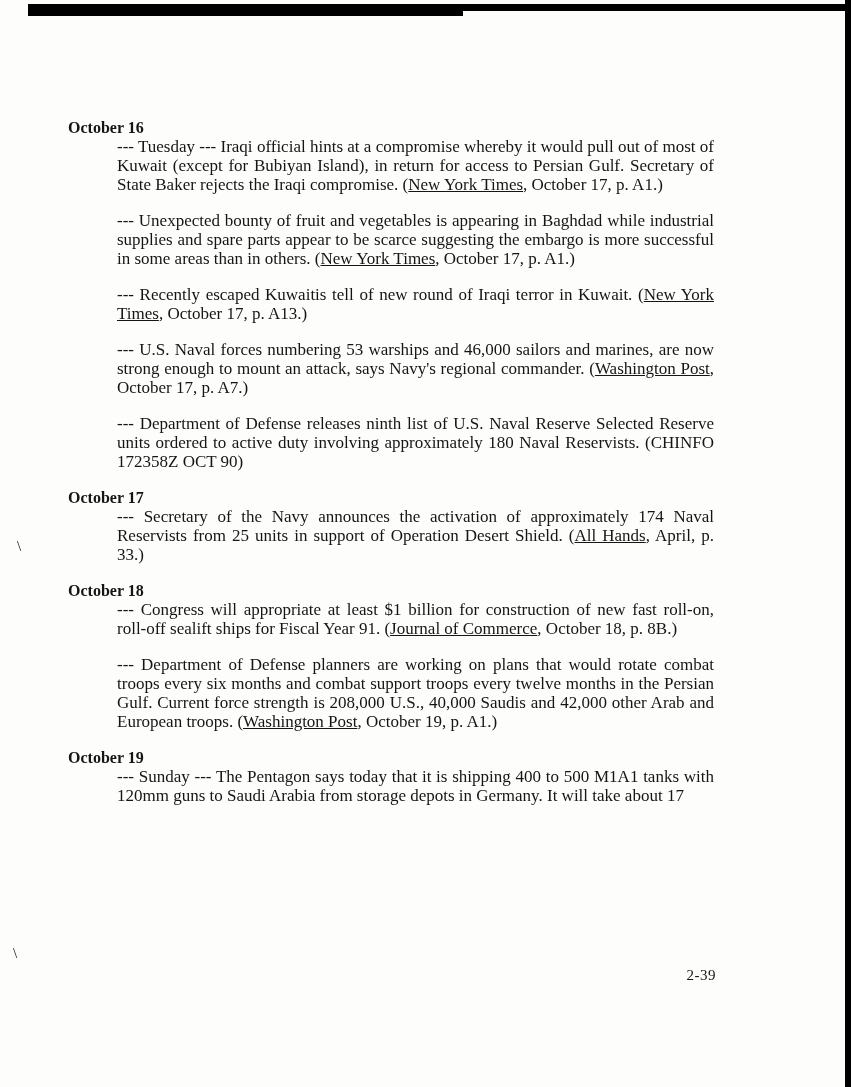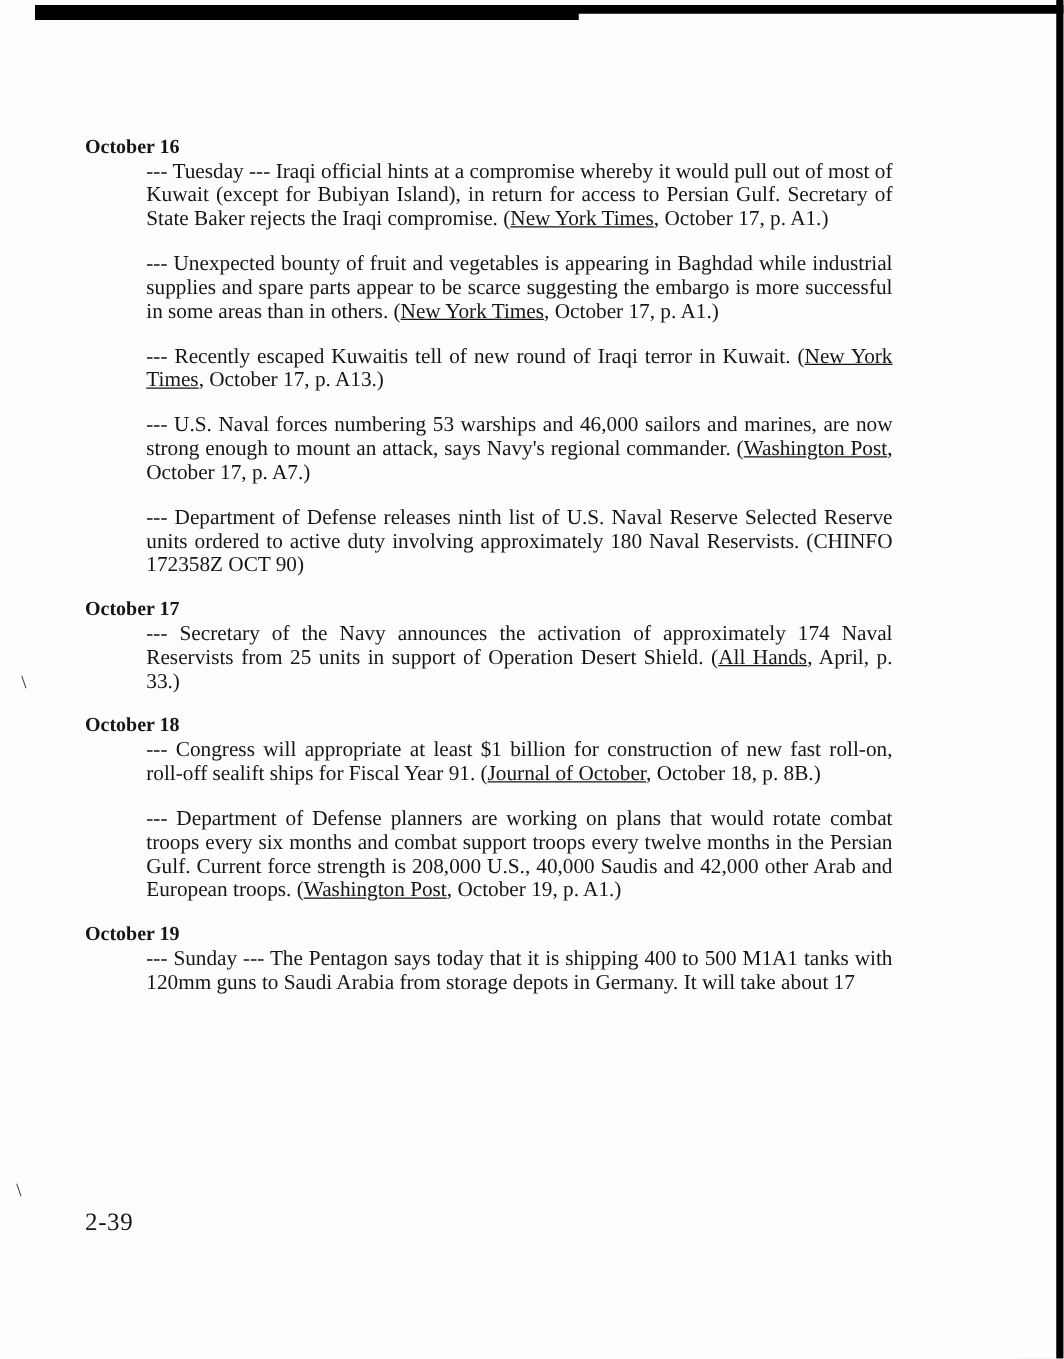--- a/index.html
+++ b/index.html
@@ -37,21 +37,21 @@
   .right-bar {
     position: absolute;
     top: 0;
     right: 0;
     width: 6px;
     height: 1087px;
     background: #000;
   }
   .content {
     position: absolute;
-    top: 108px;
+    top: 118px;
     left: 68px;
     width: 648px;
   }
   .date {
     font-weight: bold;
     font-size: 16px;
     line-height: 19px;
     margin: 0;
   }
   .entry {
@@ -73,22 +73,22 @@
     font-size: 15px;
     color: #222;
   }
   .tick-1 { left: 17px; top: 538px; }
   .tick-2 { left: 13px; top: 945px; }
   .page-number {
     position: absolute;
     top: 967px;
     left: 68px;
     width: 648px;
-    text-align: left;
-    font-size: 20px;
+    text-align: right;
+    font-size: 15px;
     letter-spacing: 0.5px;
   }
 </style>
 </head>
 <body>
 
 <div class="page">
 
   <div class="top-bar-thick"></div>
   <div class="top-bar-thin"></div>
@@ -105,21 +105,21 @@
         <p class="entry"><span>--- Recently escaped Kuwaitis tell of new round of Iraqi terror in Kuwait. (</span><span class="underline">New York Times</span><span>, October 17, p. A13.)</span></p>
         <p class="entry"><span>--- U.S. Naval forces numbering 53 warships and 46,000 sailors and marines, are now strong enough to mount an attack, says Navy's regional commander. (</span><span class="underline">Washington Post</span><span>, October 17, p. A7.)</span></p>
         <p class="entry"><span>--- Department of Defense releases ninth list of U.S. Naval Reserve Selected Reserve units ordered to active duty involving approximately 180 Naval Reservists.  (CHINFO 172358Z OCT 90)</span></p>
       </div>
       <div class="section">
         <div class="date">October 17</div>
         <p class="entry"><span>--- Secretary of the Navy announces the activation of approximately 174 Naval Reservists from 25 units in support of Operation Desert Shield. (</span><span class="underline">All Hands</span><span>, April, p. 33.)</span></p>
       </div>
       <div class="section">
         <div class="date">October 18</div>
-        <p class="entry"><span>--- Congress will appropriate at least $1 billion for construction of new fast roll-on, roll-off sealift ships for Fiscal Year 91. (</span><span class="underline">Journal of October</span><span>, October 18, p. 8B.)</span></p>
+        <p class="entry"><span>--- Congress will appropriate at least $1 billion for construction of new fast roll-on, roll-off sealift ships for Fiscal Year 91. (</span><span class="underline">Journal of Commerce</span><span>, October 18, p. 8B.)</span></p>
         <p class="entry"><span>--- Department of Defense planners are working on plans that would rotate combat troops every six months and combat support troops every twelve months in the Persian Gulf. Current force strength is 208,000 U.S., 40,000 Saudis and 42,000 other Arab and European troops. (</span><span class="underline">Washington Post</span><span>, October 19, p. A1.)</span></p>
       </div>
       <div class="section">
         <div class="date">October 19</div>
         <p class="entry"><span>--- Sunday --- The Pentagon says today that it is shipping 400 to 500 M1A1 tanks with 120mm guns to Saudi Arabia from storage depots in Germany.  It will take about 17</span></p>
       </div>
     </div>
 
   <div class="page-number">2-39</div>
 

